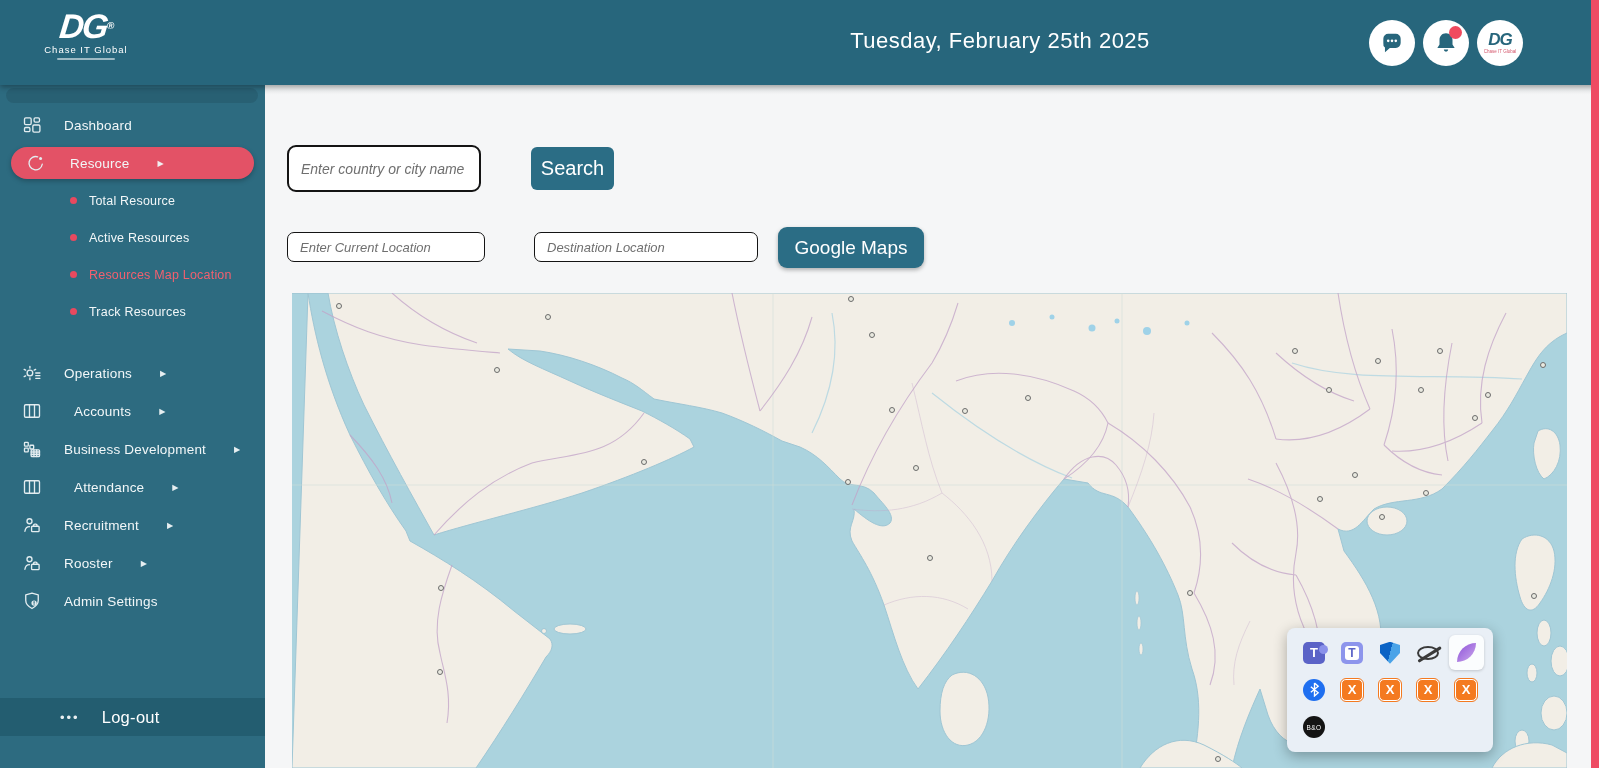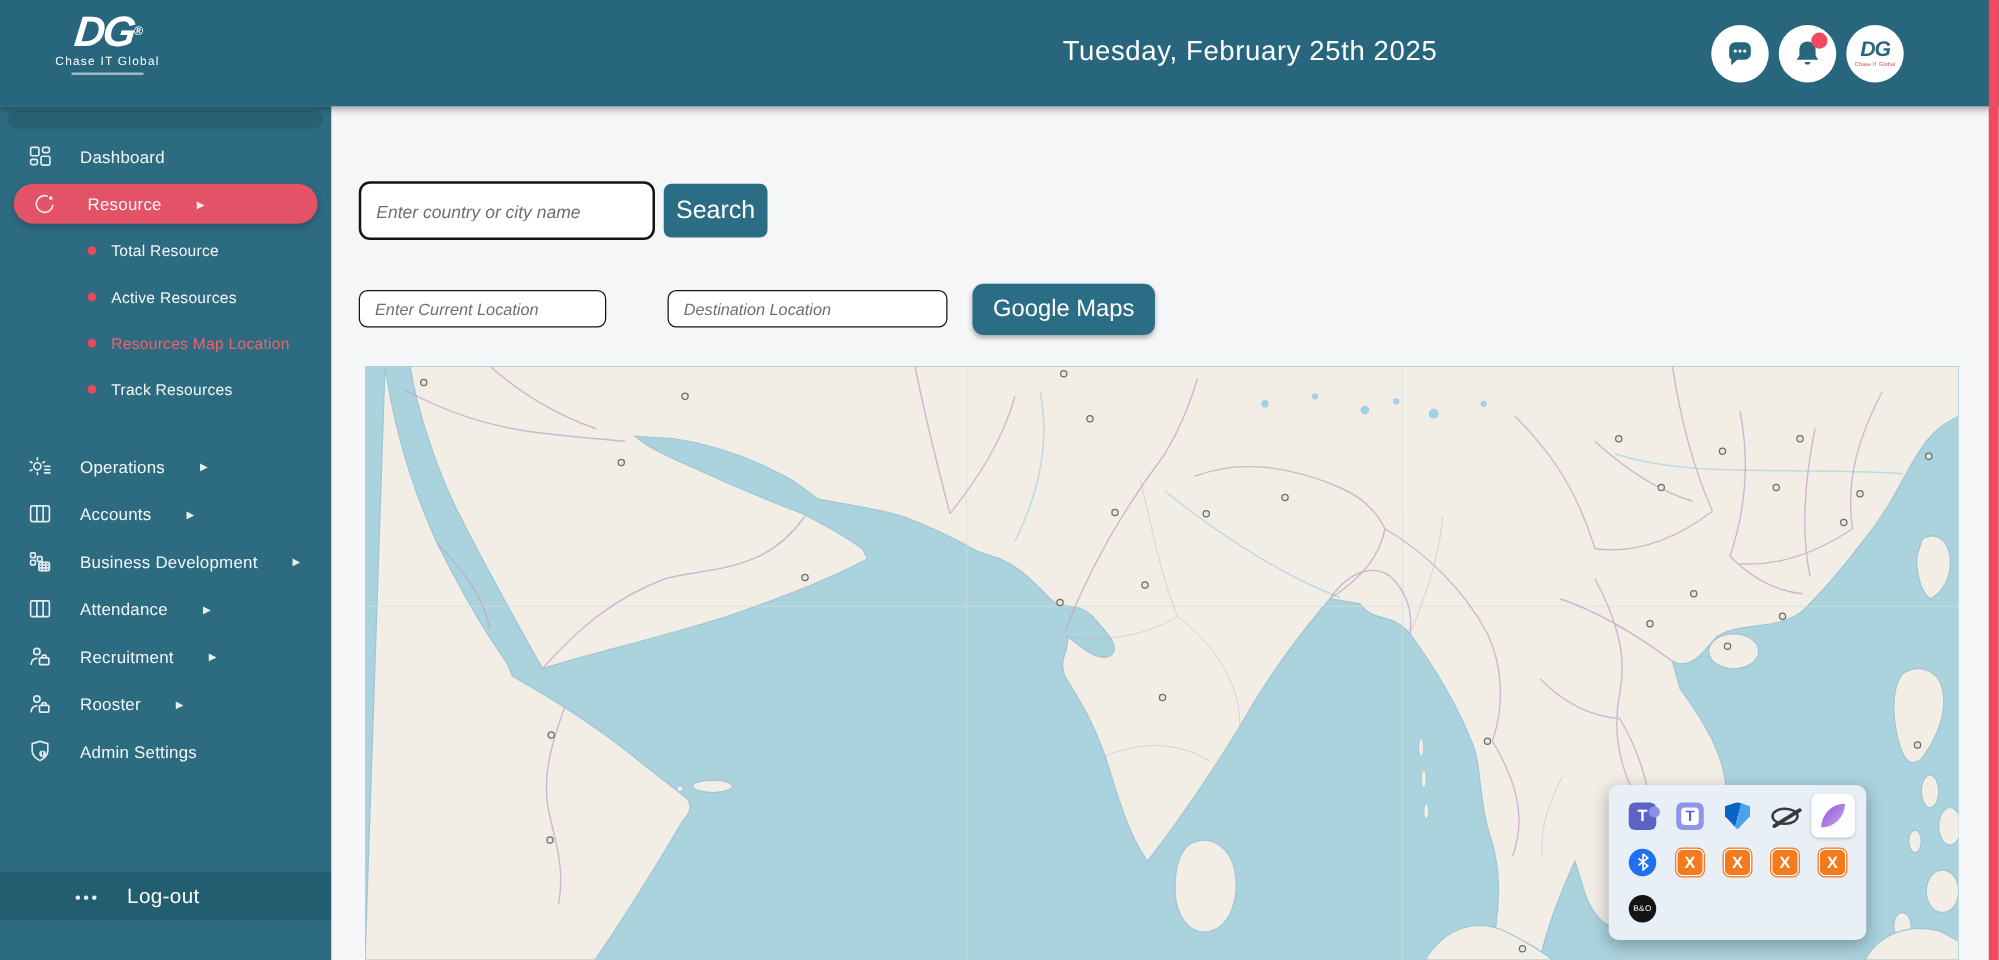--- a/index.html
+++ b/index.html
@@ -30,30 +30,30 @@
   .srow .bullet{display:none;width:7px;height:7px;border-radius:50%;background:#e8495f;margin-right:12px;flex:none}
   .srow .arrow{margin-left:28px;font-size:8px;opacity:.95}
   .srow .arrow:empty{display:none}
   .srow.sub{height:37px;padding-left:70px}
   .srow.sub .bullet{display:inline-block}
   .srow.sub .slabel{font-size:12.5px}
   .srow.subactive .slabel{color:#f2606f}
   .srow.active{background:#e35266;border-radius:17px;margin:3px 11px;height:32px;padding-left:15px;box-shadow:0 2px 5px rgba(0,0,0,.25)}
   .srow.active .mi{margin-right:24px}
   .srow.gap{margin-top:24px}
-  .srow.ind .slabel{}
+  .srow.ind .slabel{margin-left:10px}
   .logout{position:absolute;left:0;top:613px;width:100%;height:38px;background:#235d70;display:flex;align-items:center;padding-left:60px;color:#fff;cursor:pointer}
   .logout .dots{letter-spacing:2px;font-size:13px;margin-right:22px;opacity:.9}
   .logout .llabel{font-size:16.5px;letter-spacing:.3px}
   
   .main{position:absolute;left:265px;top:85px;width:1326px;height:683px;background:#f5f6f7}
   .main::before{content:"";position:absolute;left:0;top:0;width:100%;height:10px;background:linear-gradient(#e7e9ea,#f5f6f7)}
   .inp{position:absolute;background:#fff;font-size:14px;color:#333;padding:0 12px;outline:none}
   .inp::placeholder{color:#6f6f6f;font-style:italic}
-  .inp-city{left:22px;top:60px;width:237px;height:47px;border:2px solid #141414;border-radius:9px}
+  .inp-city{left:22px;top:60px;width:194px;height:47px;border:2px solid #141414;border-radius:9px}
   .inp-cur{left:22px;top:147px;width:198px;height:30px;border:1.6px solid #141414;border-radius:7px;font-size:13px}
   .inp-dst{left:269px;top:147px;width:224px;height:30px;border:1.6px solid #141414;border-radius:7px;font-size:13px}
   .btn{position:absolute;background:#2b6d85;color:#fff;border:none;cursor:pointer;font-family:"Liberation Sans",sans-serif}
   .btn-search{left:266px;top:62px;width:83px;height:43px;border-radius:6px;font-size:20px}
   .btn-gmaps{left:513px;top:142px;width:146px;height:41px;border-radius:9px;font-size:19px;box-shadow:0 2px 4px rgba(0,0,0,.3)}
   
   .map{position:absolute;left:27px;top:208px;width:1275px;height:475px;background:#abd3de;overflow:hidden;cursor:grab}
   .map svg.geo{position:absolute;left:0;top:0}
   .map-label{position:absolute;transform:translate(-50%,-50%);white-space:nowrap;font-family:"DejaVu Sans",sans-serif;pointer-events:none}
   .map-label.ci{font-size:11.5px;color:#363636;text-shadow:0 0 2px #fff,0 0 3px #fff}

